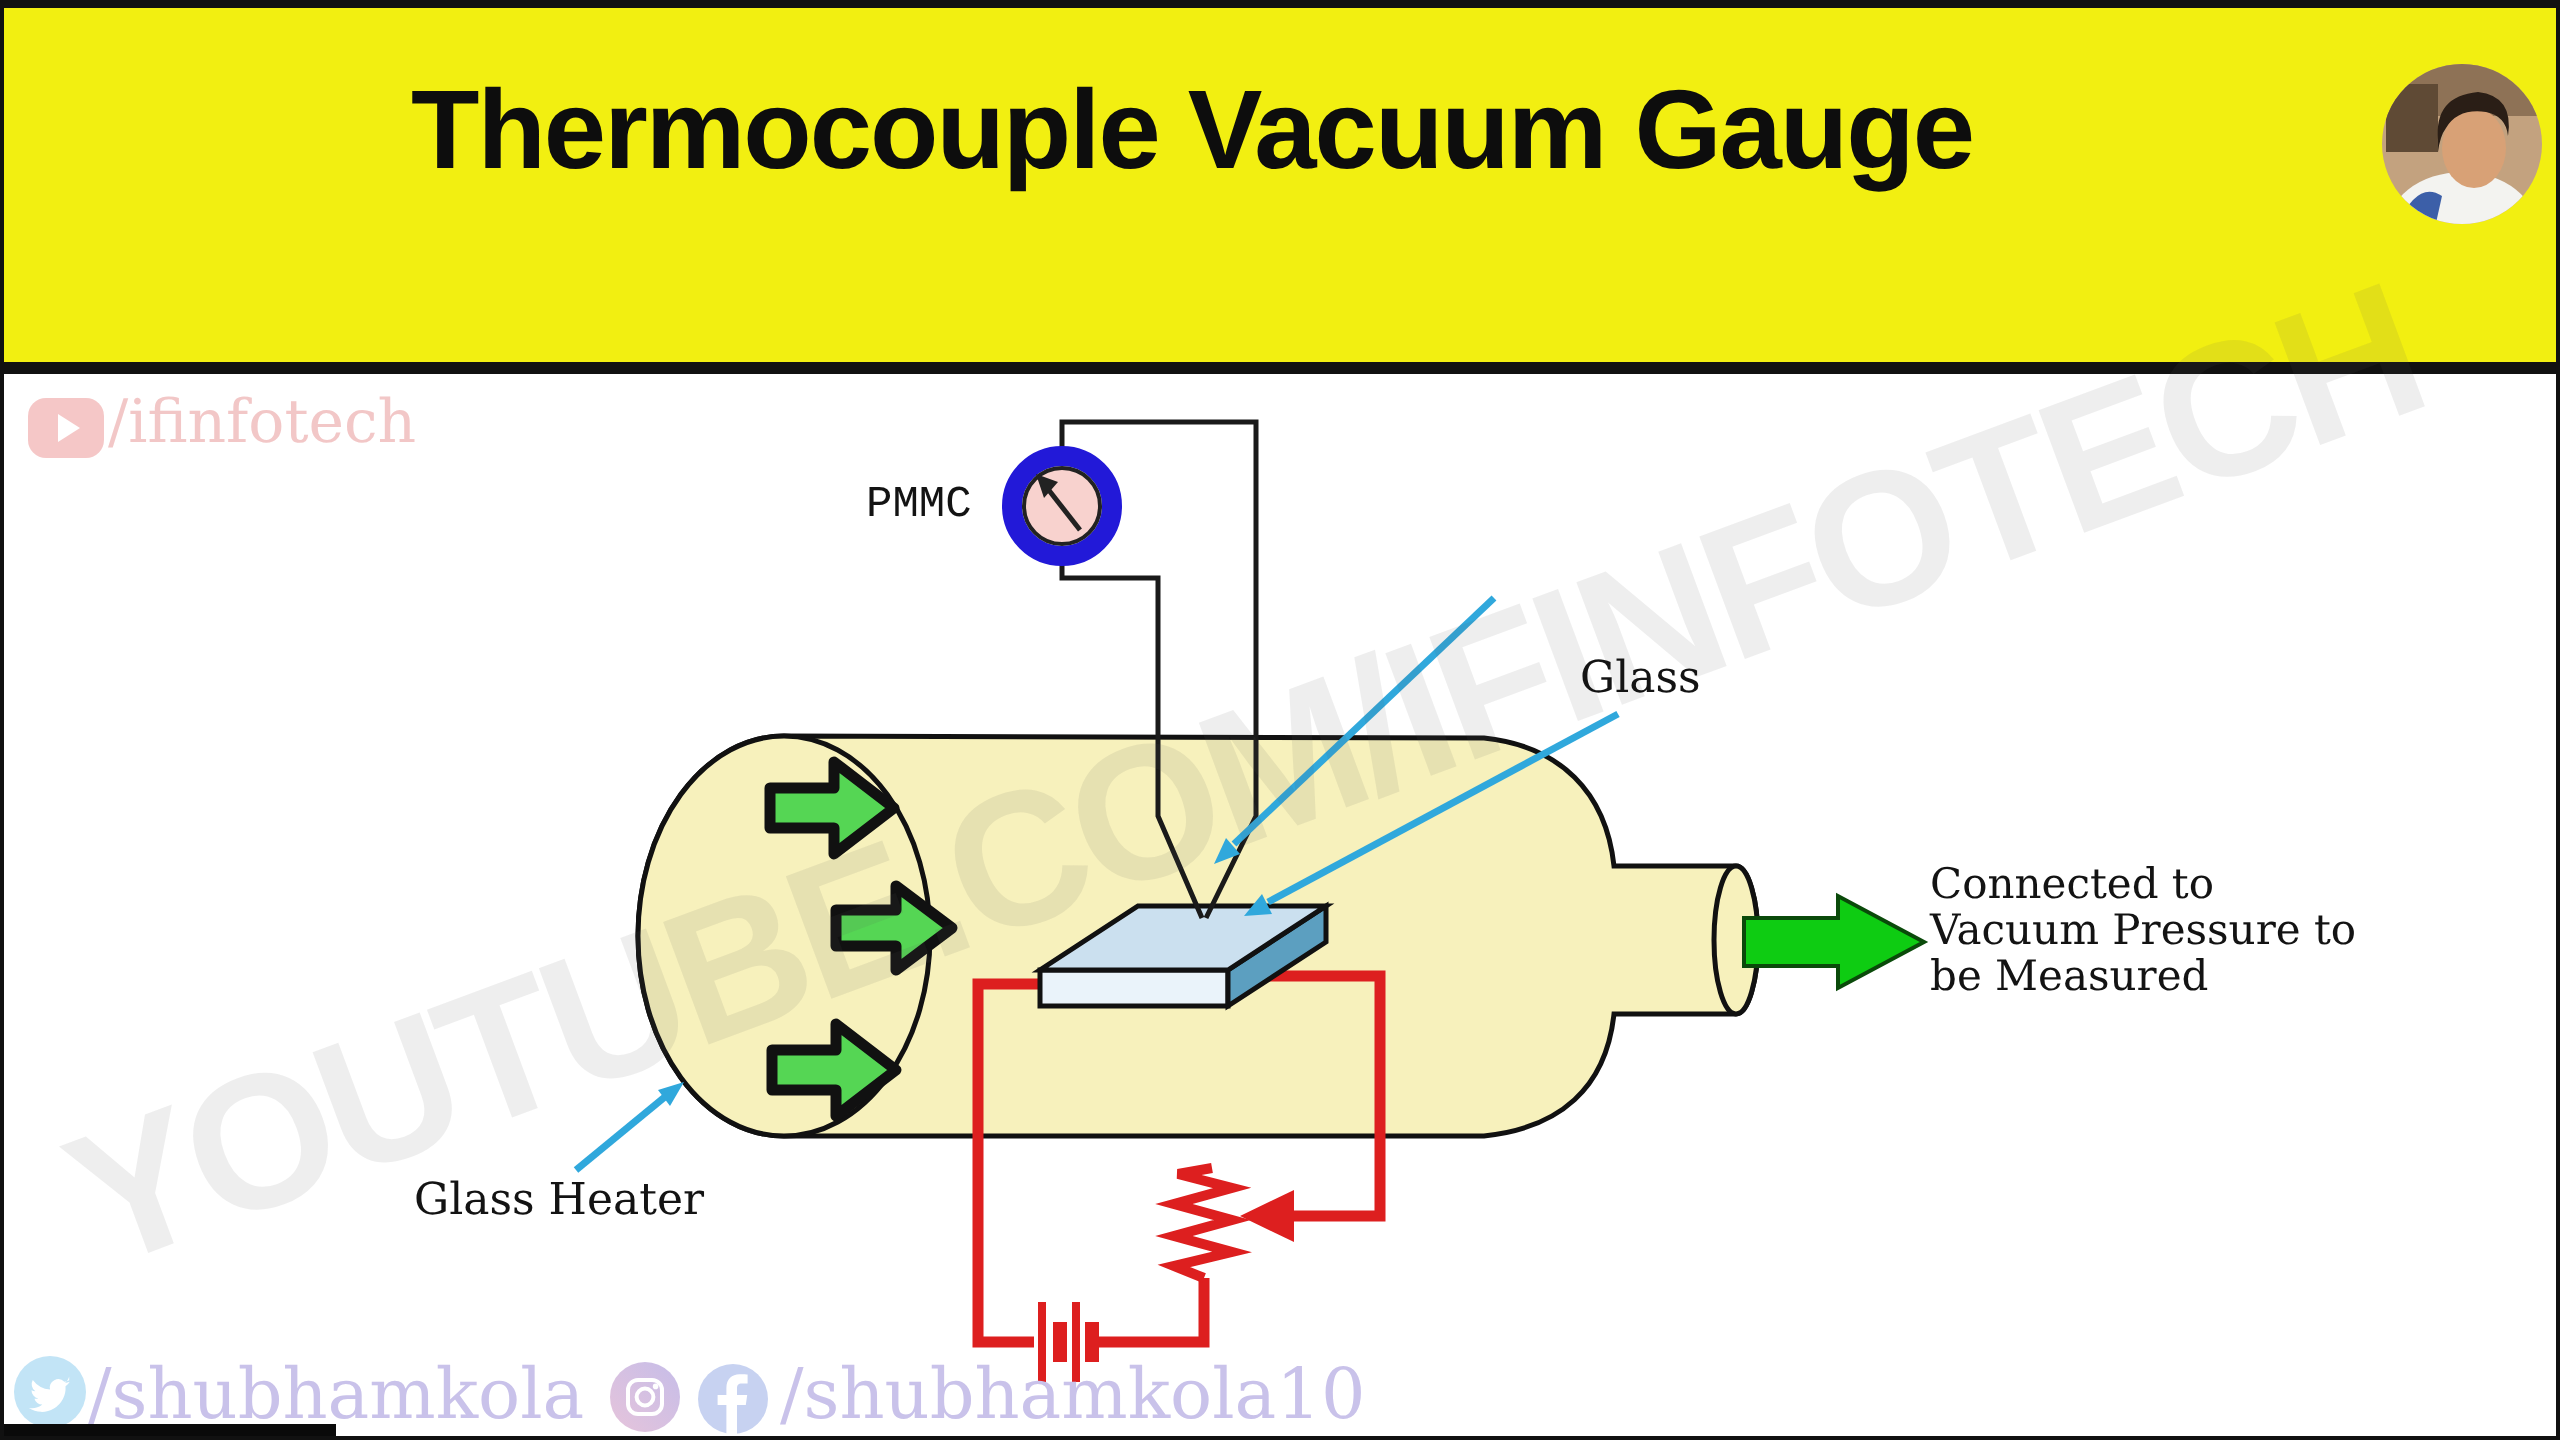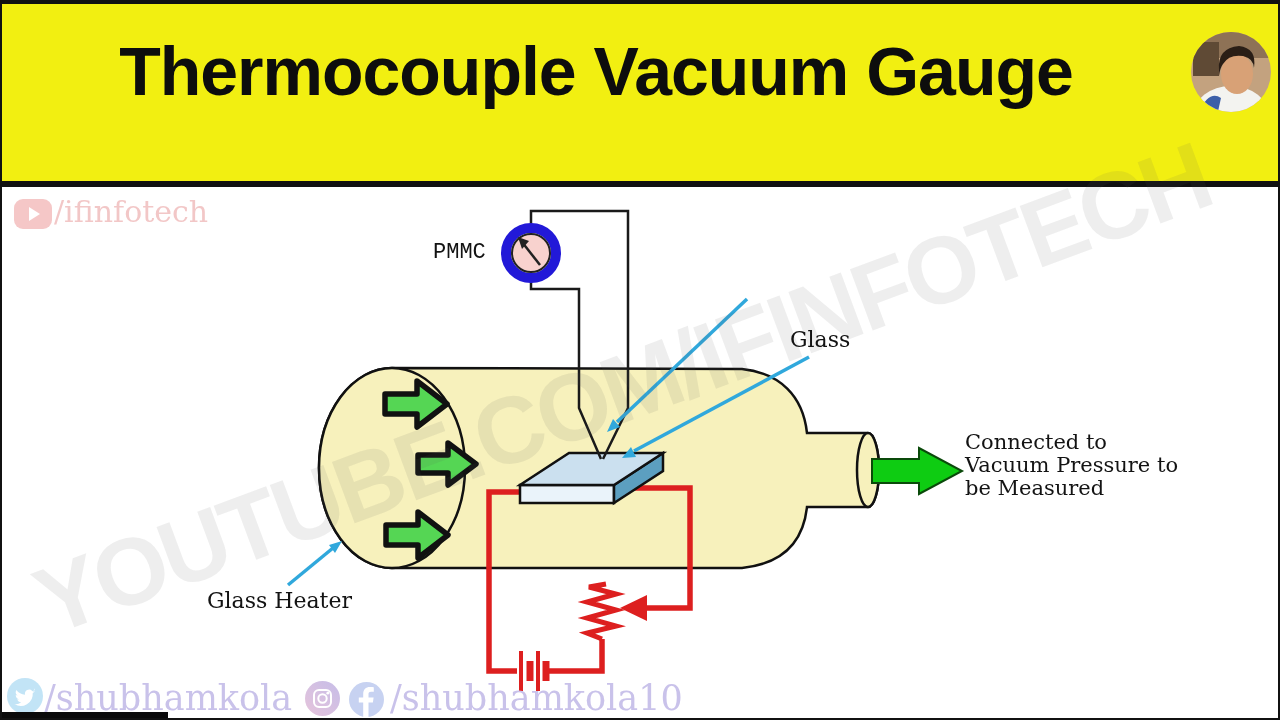--- a/index.html
+++ b/index.html
@@ -7,21 +7,21 @@
     position:relative;width:1280px;height:720px;overflow:hidden;
     background:#fff;box-sizing:border-box;
     border-left:2px solid #111;border-right:2px solid #111;border-bottom:2px solid #111;
     font-family:"DejaVu Serif", serif;
   }
   .top-strip{position:absolute;left:0;top:0;width:1280px;height:4px;background:#111;}
   .header{position:absolute;left:0;top:4px;width:1280px;height:177px;background:#F2EF11;}
   .title{
     position:absolute;left:0;top:28px;width:1188px;text-align:center;
     font-family:"Liberation Sans", sans-serif;font-weight:bold;
-    font-size:68px;letter-spacing:-1px;color:#0d0d0d;white-space:nowrap;
+    font-size:56px;letter-spacing:-1px;color:#0d0d0d;white-space:nowrap;
   }
   .avatar{position:absolute;left:1189px;top:28px;width:80px;height:80px;}
   .divider{position:absolute;left:0;top:181px;width:1280px;height:6px;background:#111;}
   .diagram{position:absolute;left:0;top:187px;width:1280px;height:533px;background:#fff;}
   .draw{position:absolute;left:0;top:0;width:1280px;height:720px;pointer-events:none;}
 
   
   .lbl{position:absolute;color:#131313;font-size:22px;white-space:nowrap;}
   .lbl-pmmc{left:431px;top:240px;font-family:Liberation Mono, monospace;}
   .lbl-thermocouple{left:687px;top:270px;}

